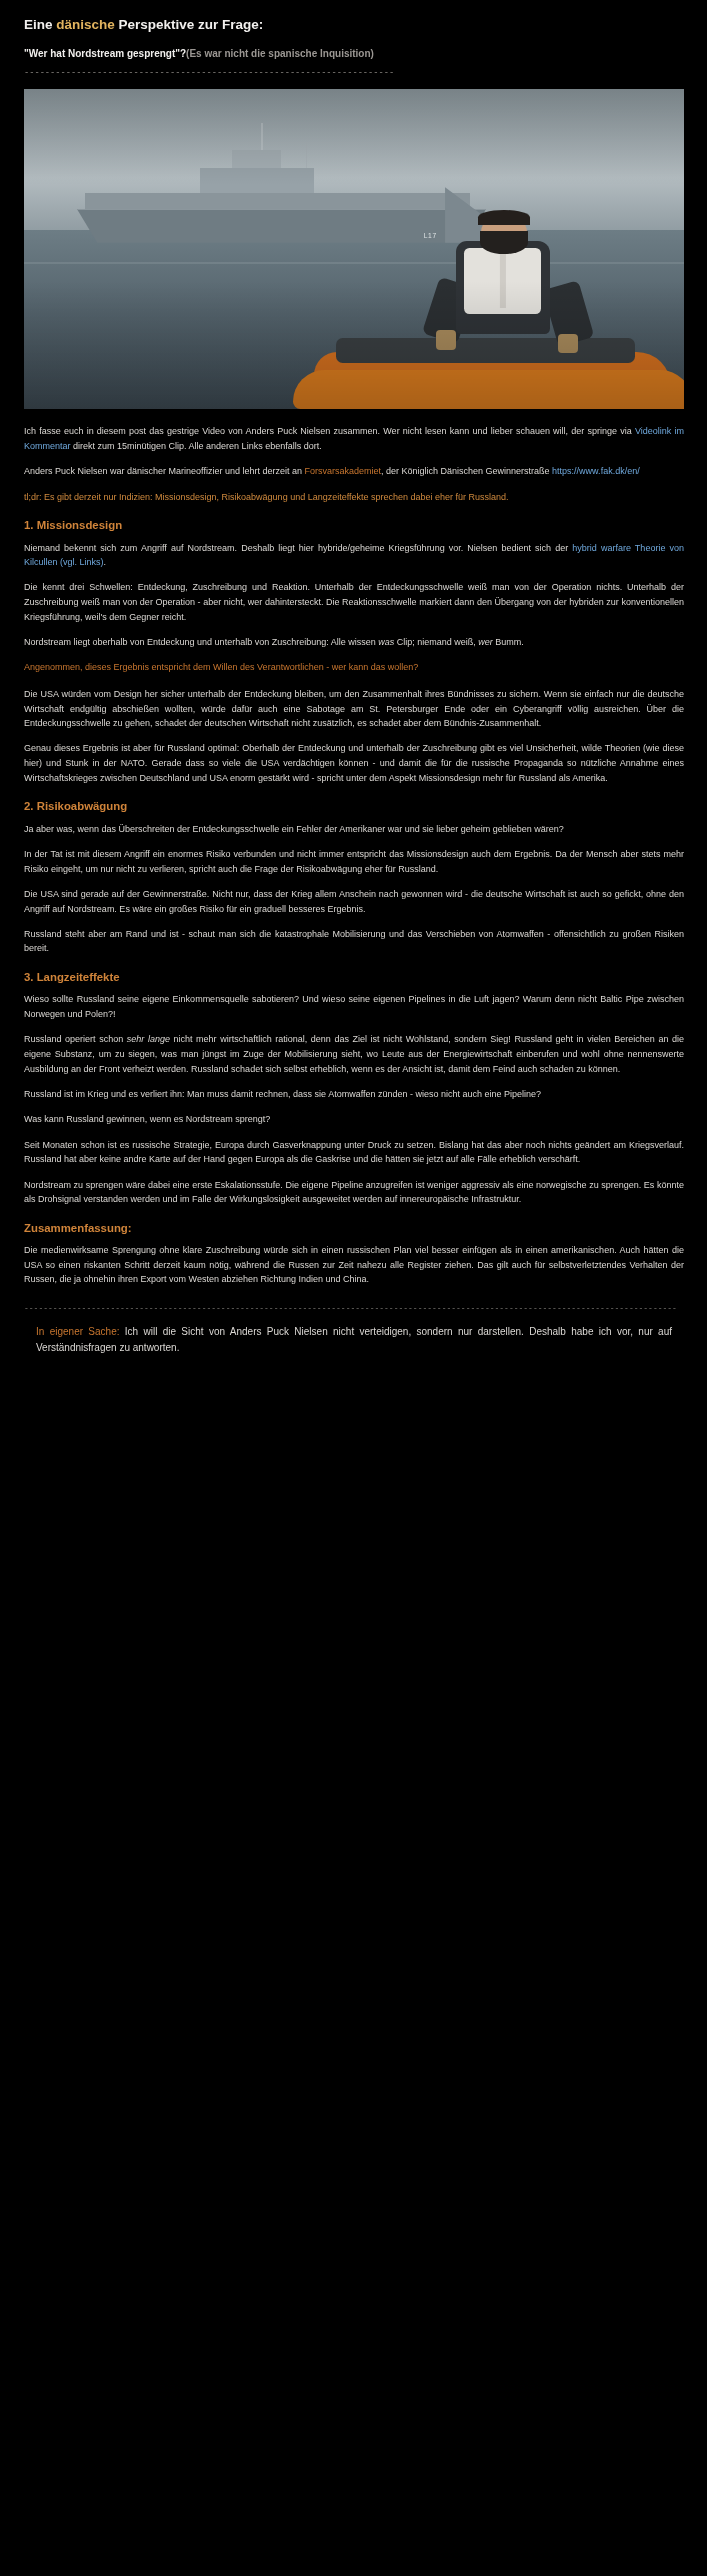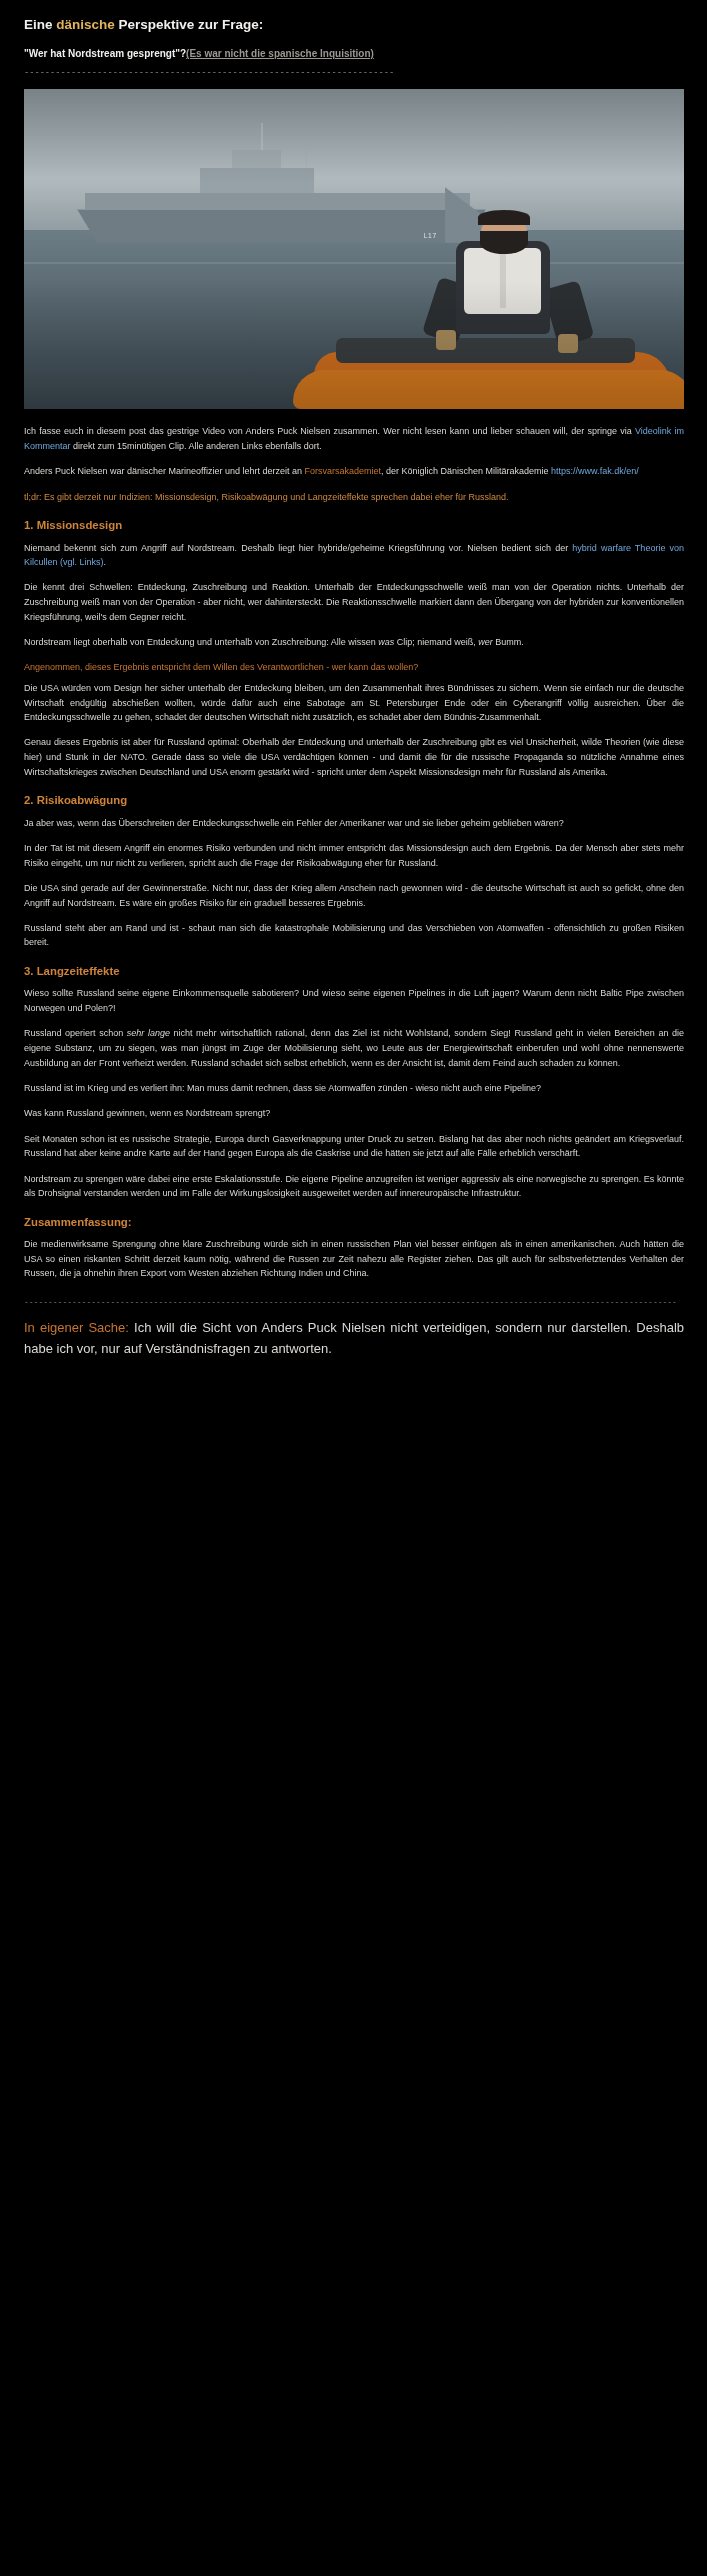--- a/index.html
+++ b/index.html
@@ -27,21 +27,20 @@
   h1.title .accent { color: #e2b45f; }
   .subtitle {
     font-size: 10px;
     font-weight: bold;
     margin: 0 0 9.4px 0;
     color: #f2f0ee;
   }
   .subtitle .paren {
     color: #9b9793;
     font-weight: bold;
-    text-decoration: underline;
   }
   .rule-dashes {
     color: #8d8984;
     font-size: 8.7px;
     letter-spacing: 0px;
     margin: 0 0 10.8px 0;
     white-space: nowrap;
     overflow: hidden;
     font-family: "Liberation Mono", monospace;
   }
@@ -219,36 +218,36 @@
     font-size: 11.4px;
     font-weight: bold;
     margin: 15px 0 9.4px 0;
   }
   h2.section.summary { margin-top: 15px; }
   .orange-text {
     color: #c8762f;
     font-size: 9px;
     line-height: 1.62;
     text-align: justify;
-    margin: 0 0 6px 0;
+    margin: 0 0 12px 0;
   }
   .ital { font-style: italic; }
   .final-rule {
     color: #8d8984;
     font-size: 8px;
     margin: 16px 0 10.8px 0;
     white-space: nowrap;
     overflow: hidden;
     font-family: "Liberation Mono", monospace;
   }
   .closing {
-    font-size: 13px;
+    font-size: 10px;
     line-height: 1.62;
     text-align: justify;
-    margin: 0;
+    margin: 12px;
     color: #dcd9d5;
   }
   .closing .lead { color: #c8762f; }
 </style>
 </head>
 <body>
 
 <div class="page">
 
   <h1 class="title">
@@ -293,21 +292,21 @@
       </div>
       <div class="grain"></div>
     </div>
   </div>
 
   <p class="body">
     <span>Ich fasse euch in diesem post das gestrige Video von Anders Puck Nielsen zusammen. Wer nicht lesen kann und lieber schauen will, der springe via </span><a class="link" href="#">Videolink im Kommentar</a><span> direkt zum 15minütigen Clip. Alle anderen Links ebenfalls dort.</span>
   </p>
 
   <p class="body">
-    <span>Anders Puck Nielsen war dänischer Marineoffizier und lehrt derzeit an </span><a class="link" href="#" style="color:#c8762f">Forsvarsakademiet</a><span>, der Königlich Dänischen Militärakademie </span><a class="link" href="#">https://www.fak.dk/en/</a>
+    <span>Anders Puck Nielsen war dänischer Marineoffizier und lehrt derzeit an </span><a class="link" href="#" style="color:#c8762f">Forsvarsakademiet</a><span>, der Königlich Dänischen Gewinnerstraße </span><a class="link" href="#">https://www.fak.dk/en/</a>
   </p>
 
   <div class="quote-note">tl;dr: Es gibt derzeit nur Indizien: Missionsdesign, Risikoabwägung und Langzeiteffekte sprechen dabei eher für Russland.</div>
 
   <div id="sections-root">
       <h2 class="section">1. Missionsdesign</h2>
       <p class="body"><span>Niemand bekennt sich zum Angriff auf Nordstream. Deshalb liegt hier hybride/geheime Kriegsführung vor. Nielsen bedient sich der </span><a class="link" href="#">hybrid warfare Theorie von Kilcullen (vgl. Links)</a><span>.</span></p>
       <p class="body"><span>Die kennt drei Schwellen: Entdeckung, Zuschreibung und Reaktion. Unterhalb der Entdeckungsschwelle weiß man von der Operation nichts. Unterhalb der Zuschreibung weiß man von der Operation - aber nicht, wer dahintersteckt. Die Reaktionsschwelle markiert dann den Übergang von der hybriden zur konventionellen Kriegsführung, weil's dem Gegner reicht.</span></p>
       <p class="body"><span>Nordstream liegt oberhalb von Entdeckung und unterhalb von Zuschreibung: Alle wissen </span><span class="ital">was</span><span> Clip; niemand weiß, </span><span class="ital">wer</span><span> Bumm.</span></p>
       <p class="orange-text"><span>Angenommen, dieses Ergebnis entspricht dem Willen des Verantwortlichen -  wer kann das wollen?</span></p>

